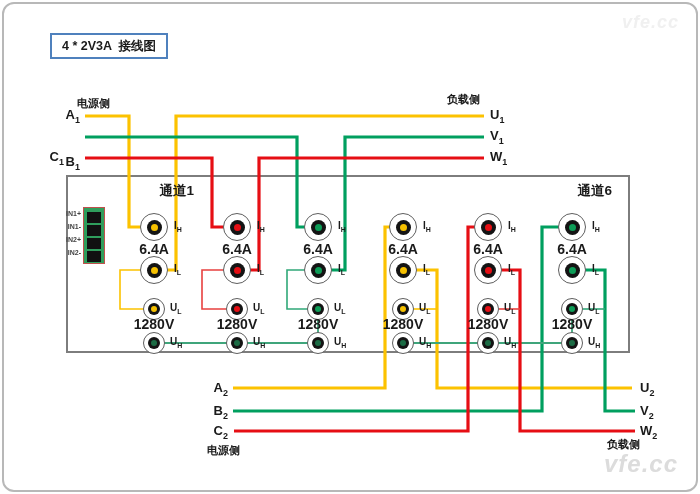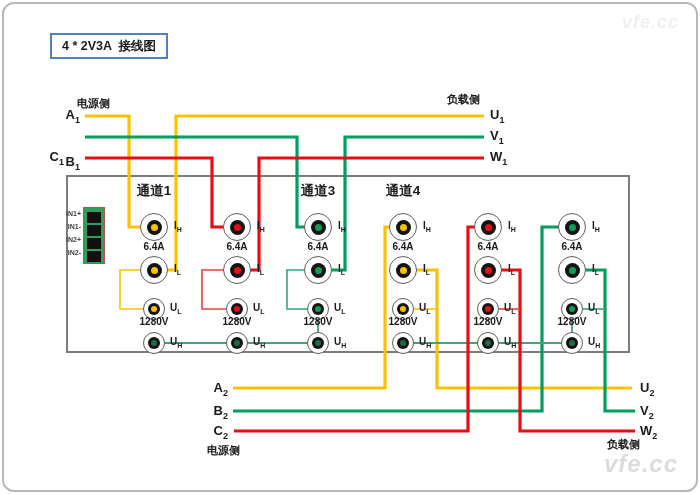--- a/index.html
+++ b/index.html
@@ -19,35 +19,35 @@
               background:#fff;box-sizing:border-box;}
   #wires{left:0;top:0;width:700px;height:494px;}
   
   #input-block{left:83px;top:207px;width:22px;height:57px;background:#2f9e5c;
                border:1px solid #c0504d;box-sizing:border-box;}
   .in-sq{position:absolute;left:3px;width:14px;height:11px;background:#111;}
   .in-label{position:absolute;width:18px;text-align:right;font-size:7px;color:#444;
             font-weight:bold;line-height:9px;}
   
   .channel{position:absolute;top:175px;width:80px;height:178px;}
-  .ch-title{position:absolute;top:7px;left:0;width:100%;text-align:center;
+  .ch-title{position:absolute;top:7px;left:0;width:100%;text-align:right;
             font-size:13.5px;font-weight:bold;}
   .term{position:absolute;border-radius:50%;border:1.5px solid #5e5e5e;background:#fff;
         box-sizing:border-box;display:flex;align-items:center;justify-content:center;}
   .term-big{width:28px;height:28px;}
   .term-small{width:22px;height:22px;}
   .term-core{border-radius:50%;background:#141414;display:flex;align-items:center;justify-content:center;}
   .term-big .term-core{width:15px;height:15px;}
   .term-small .term-core{width:12px;height:12px;}
   .term-dot{border-radius:50%;}
   .term-big .term-dot{width:7px;height:7px;}
   .term-small .term-dot{width:6px;height:6px;}
   .tl{position:absolute;font-size:10px;font-weight:bold;}
   .tl sub{font-size:7px;}
-  .rating{position:absolute;left:0;width:100%;text-align:center;font-size:10px;font-weight:bold;}
+  .rating{position:absolute;left:0;width:100%;text-align:center;font-size:14px;font-weight:bold;}
   .watermark{font-weight:bold;font-style:italic;letter-spacing:1px;}
 </style>
 </head>
 <body>
 
 <div id="canvas">
 
   <div class="abs watermark" style="left:622px;top:12px;font-size:18px;color:#f0f0f0;">vfe.cc</div>
 
   <div class="abs" id="title-box">
@@ -168,21 +168,20 @@
     <div class="rating" style="top:141px;">1280V</div>
     <div class="term term-small" style="left:29px;top:157px;">
         <div class="term-core">
           <div class="term-dot" style="background:#1B6B44;"></div>
         </div>
       </div>
     <div class="tl" style="left:56px;top:161px;"><span>U</span><sub>H</sub></div>
   </div>
 
   <div class="channel" style="left:278px;">
-    <div class="ch-title">通道3</div>
     <div class="term term-big" style="left:26px;top:38px;">
         <div class="term-core">
           <div class="term-dot" style="background:#0D9D57;"></div>
         </div>
       </div>
     <div class="tl" style="left:60px;top:45px;"><span>I</span><sub>H</sub></div>
     <div class="rating" style="top:66px;">6.4A</div>
     <div class="term term-big" style="left:26px;top:81px;">
         <div class="term-core">
           <div class="term-dot" style="background:#0D9D57;"></div>
@@ -198,21 +197,20 @@
     <div class="rating" style="top:141px;">1280V</div>
     <div class="term term-small" style="left:29px;top:157px;">
         <div class="term-core">
           <div class="term-dot" style="background:#1B6B44;"></div>
         </div>
       </div>
     <div class="tl" style="left:56px;top:161px;"><span>U</span><sub>H</sub></div>
   </div>
 
   <div class="channel" style="left:363px;">
-    <div class="ch-title">通道4</div>
     <div class="term term-big" style="left:26px;top:38px;">
         <div class="term-core">
           <div class="term-dot" style="background:#F6C100;"></div>
         </div>
       </div>
     <div class="tl" style="left:60px;top:45px;"><span>I</span><sub>H</sub></div>
     <div class="rating" style="top:66px;">6.4A</div>
     <div class="term term-big" style="left:26px;top:81px;">
         <div class="term-core">
           <div class="term-dot" style="background:#F6C100;"></div>
@@ -257,20 +255,21 @@
     <div class="rating" style="top:141px;">1280V</div>
     <div class="term term-small" style="left:29px;top:157px;">
         <div class="term-core">
           <div class="term-dot" style="background:#1B6B44;"></div>
         </div>
       </div>
     <div class="tl" style="left:56px;top:161px;"><span>U</span><sub>H</sub></div>
   </div>
 
   <div class="channel" style="left:532px;">
+    <div class="ch-title">通道6</div>
     <div class="term term-big" style="left:26px;top:38px;">
         <div class="term-core">
           <div class="term-dot" style="background:#0D9D57;"></div>
         </div>
       </div>
     <div class="tl" style="left:60px;top:45px;"><span>I</span><sub>H</sub></div>
     <div class="rating" style="top:66px;">6.4A</div>
     <div class="term term-big" style="left:26px;top:81px;">
         <div class="term-core">
           <div class="term-dot" style="background:#0D9D57;"></div>

